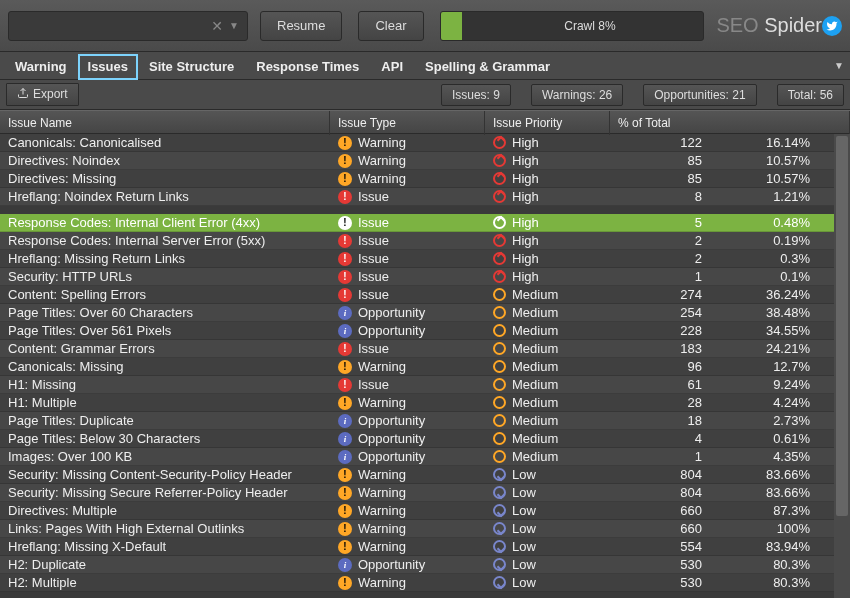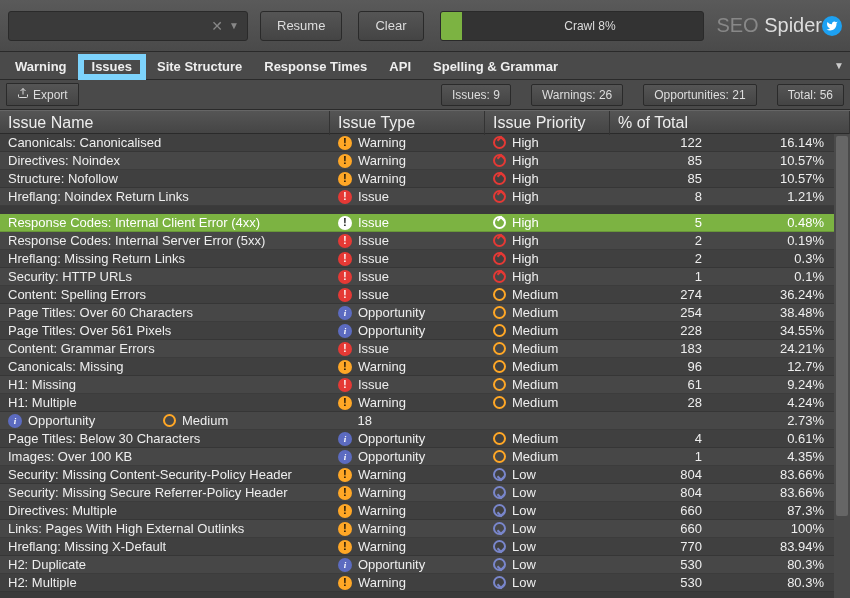--- a/index.html
+++ b/index.html
@@ -10,47 +10,47 @@
 .close-x { color:#888; cursor:pointer; font-size:14px; margin-right:6px; }
 .chev { color:#888; font-size:10px; }
 .progress-wrap { flex:1; background:#333; border:1px solid #2a2a2a; border-radius:3px; height:30px; margin-right:12px; position:relative; display:flex; align-items:center;padding-left:36px; }
 .progress-fill { background:#7cb342; width:8%; height:100%; border-radius:2px 0 0 2px; position:absolute; left:0; top:0; }
 .progress-label { position:relative; width:100%; text-align:center; color:#ddd; font-size:12px; }
 .brand { color:#888; font-size:20px; font-weight:300; margin-right:0; }
 .brand .spider { color:#ddd; }
 .twit { width:20px; height:20px; background:#1da1f2; border-radius:50%; display:inline-flex; align-items:center; justify-content:center; color:#fff; font-size:11px; }
 .tabs { background:#4a4a4a; height:28px; display:flex; align-items:center; padding-left:4px; border-bottom:1px solid #2a2a2a; position:relative; }
 .tab { padding:5px 10px; color:#eee; cursor:pointer; font-weight:bold; font-size:13px; border:1px solid transparent; border-radius:3px 3px 0 0; height:26px; display:inline-flex; align-items:center; margin-top:2px; }
-.tab.highlighted { border:6px solid #7dd3fc; border-radius:0; padding:3px 8px; }
+.tab.highlighted { border:2px solid #7dd3fc; border-radius:0; padding:3px 8px; }
 .tabs .drop { position:absolute; right:6px; color:#ccc; font-size:10px; cursor:pointer; }
 .subbar { background:#4a4a4a; height:30px; display:flex; align-items:center; padding:0 6px; border-bottom:1px solid #2a2a2a; }
-.export-btn { background:linear-gradient(#555,#444); border:1px solid #2a2a2a; color:#ddd; padding:3px 10px; border-radius:1px; cursor:pointer; display:inline-flex; align-items:center; font-size:12px; }
+.export-btn { background:linear-gradient(#555,#444); border:1px solid #2a2a2a; color:#ddd; padding:3px 10px; border-radius:1px; cursor:pointer; display:inline-flex; font-size:12px; }
 .export-btn .up { margin-right:4px; }
 .subbar .sp { flex:1; }
 .stat { background:linear-gradient(#555,#444); border:1px solid #2a2a2a; padding:3px 10px; color:#ddd; font-size:12px; margin-left:20px; border-radius:2px; }
 .tbl { width:100%; }
 .thead { background:linear-gradient(#555,#454545); height:24px; display:flex; border-bottom:1px solid #2a2a2a; border-top:1px solid #666; }
-.th { padding:12px 8px; color:#eee; font-size:16px; border-right:1px solid #333; display:flex; align-items:center; }
+.th { padding:12px 8px; color:#eee; font-size:12px; border-right:1px solid #333; display:flex; align-items:center; }
 .th.name { width:330px; }
 .th.type { width:155px; }
 .th.pri { width:125px; }
 .th.urls { width:100px; }
 .th.pct { flex:1; }
 .tbody { overflow-y:auto; height:460px; }
 .row { display:flex; height:18px; align-items:center; border-bottom:1px solid rgba(0,0,0,0.15); }
 .row:nth-child(odd) { background:#404040; }
 .row:nth-child(even) { background:#474747; }
 .row.sel { background:#7cb342; color:#fff;margin-top:8px; }
 .td { padding:0 8px; font-size:13px; color:#eee; display:flex; align-items:center; overflow:hidden; white-space:nowrap; }
 .row.sel .td { color:#fff; }
 .td.name { width:330px; }
 .td.type { width:155px; }
 .td.pri { width:125px; }
 .td.urls { width:100px; justify-content:flex-end; }
-.td.pct { flex:1; justify-content:flex-end; padding-right:26px; }
+.td.pct { flex:1; justify-content:flex-end; padding-right:40px; }
 .ico { width:14px; height:14px; border-radius:50%; display:inline-flex; align-items:center; justify-content:center; font-size:10px; font-weight:bold; margin-right:6px; flex-shrink:0; }
 .ico-warn { background:#ffa726; color:#000; }
 .ico-warn::before { content:"!"; }
 .ico-issue { background:#e53935; color:#fff; }
 .ico-issue::before { content:"!"; }
 .ico-issue-g { background:#fff; color:#000; }
 .ico-issue-g::before { content:"!"; }
 .ico-opp { background:#5c6bc0; color:#fff; font-size:9px; }
 .ico-opp::before { content:"i"; font-style:italic; font-family:Georgia,serif; }
 .pico { width:13px; height:13px; border-radius:50%; border:2px solid; display:inline-block; margin-right:6px; flex-shrink:0; position:relative; box-sizing:border-box; }
@@ -130,21 +130,21 @@
         <div class="td pct">16.14%</div>
       </div>
       <div class="row">
         <div class="td name">Directives: Noindex</div>
         <div class="td type"><span class="ico ico-warn"></span>Warning</div>
         <div class="td pri"><span class="pico pico-high"></span>High</div>
         <div class="td urls">85</div>
         <div class="td pct">10.57%</div>
       </div>
       <div class="row">
-        <div class="td name">Structure: Nofollow</div>
+        <div class="td name">Directives: Missing</div>
         <div class="td type"><span class="ico ico-warn"></span>Warning</div>
         <div class="td pri"><span class="pico pico-high"></span>High</div>
         <div class="td urls">85</div>
         <div class="td pct">10.57%</div>
       </div>
       <div class="row">
         <div class="td name">Hreflang: Noindex Return Links</div>
         <div class="td type"><span class="ico ico-issue"></span>Issue</div>
         <div class="td pri"><span class="pico pico-high"></span>High</div>
         <div class="td urls">8</div>
@@ -221,20 +221,21 @@
         <div class="td pct">9.24%</div>
       </div>
       <div class="row">
         <div class="td name">H1: Multiple</div>
         <div class="td type"><span class="ico ico-warn"></span>Warning</div>
         <div class="td pri"><span class="pico pico-med"></span>Medium</div>
         <div class="td urls">28</div>
         <div class="td pct">4.24%</div>
       </div>
       <div class="row">
+        <div class="td name">Page Titles: Duplicate</div>
         <div class="td type"><span class="ico ico-opp"></span>Opportunity</div>
         <div class="td pri"><span class="pico pico-med"></span>Medium</div>
         <div class="td urls">18</div>
         <div class="td pct">2.73%</div>
       </div>
       <div class="row">
         <div class="td name">Page Titles: Below 30 Characters</div>
         <div class="td type"><span class="ico ico-opp"></span>Opportunity</div>
         <div class="td pri"><span class="pico pico-med"></span>Medium</div>
         <div class="td urls">4</div>
@@ -272,21 +273,21 @@
         <div class="td name">Links: Pages With High External Outlinks</div>
         <div class="td type"><span class="ico ico-warn"></span>Warning</div>
         <div class="td pri"><span class="pico pico-low"></span>Low</div>
         <div class="td urls">660</div>
         <div class="td pct">100%</div>
       </div>
       <div class="row">
         <div class="td name">Hreflang: Missing X-Default</div>
         <div class="td type"><span class="ico ico-warn"></span>Warning</div>
         <div class="td pri"><span class="pico pico-low"></span>Low</div>
-        <div class="td urls">770</div>
+        <div class="td urls">554</div>
         <div class="td pct">83.94%</div>
       </div>
       <div class="row">
         <div class="td name">H2: Duplicate</div>
         <div class="td type"><span class="ico ico-opp"></span>Opportunity</div>
         <div class="td pri"><span class="pico pico-low"></span>Low</div>
         <div class="td urls">530</div>
         <div class="td pct">80.3%</div>
       </div>
       <div class="row">

